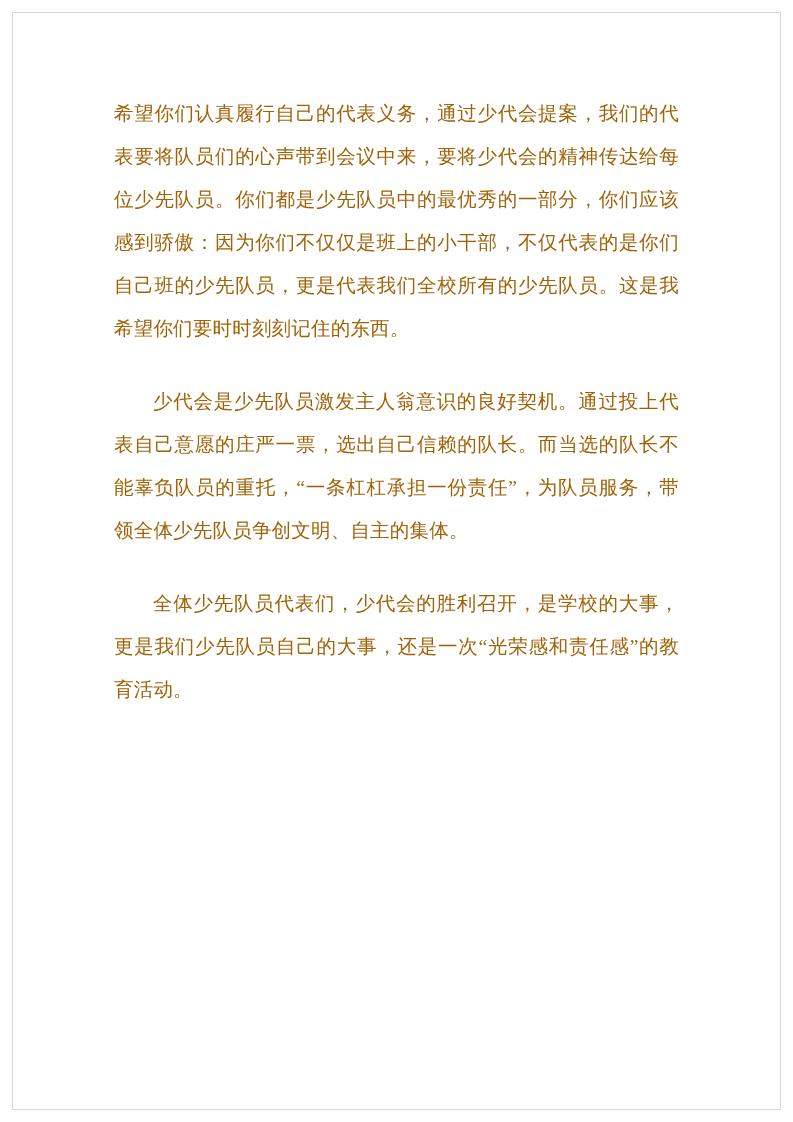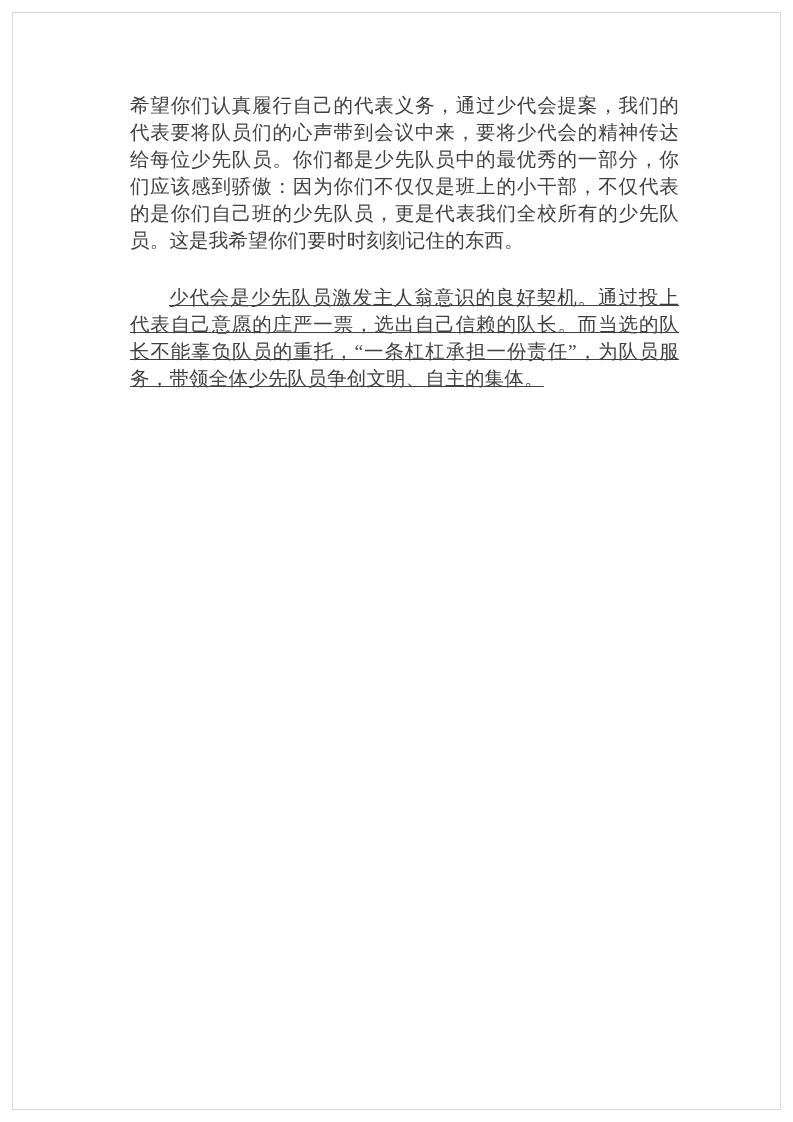--- a/index.html
+++ b/index.html
@@ -34,39 +34,39 @@
     box-sizing: border-box;
     pointer-events: none;
   }
   .content {
     position: absolute;
     left: 114px;
     top: 92px;
     width: 565px;
   }
   p.para {
-    margin: 0 0 30px 16px;
+    margin: 0 0 30px 0;
     font-size: 19.5px;
-    line-height: 27px;
+    line-height: 43px;
     letter-spacing: 0.2px;
     text-align: justify;
     text-justify: inter-ideograph;
     word-break: break-all;
-    color: #404040;
+    color: #a16207;
   }
   p.indent {
     text-indent: 39px;
-    text-decoration: underline;
   }
   p.last {
     margin-bottom: 0;
   }
 </style>
 </head>
 <body>
 
 <div class="page">
   <div class="page-border"></div>
   <div class="content">
     <p class="para">希望你们认真履行自己的代表义务，通过少代会提案，我们的代表要将队员们的心声带到会议中来，要将少代会的精神传达给每位少先队员。你们都是少先队员中的最优秀的一部分，你们应该感到骄傲：因为你们不仅仅是班上的小干部，不仅代表的是你们自己班的少先队员，更是代表我们全校所有的少先队员。这是我希望你们要时时刻刻记住的东西。</p>
     <p class="para indent">少代会是少先队员激发主人翁意识的良好契机。通过投上代表自己意愿的庄严一票，选出自己信赖的队长。而当选的队长不能辜负队员的重托，“一条杠杠承担一份责任”，为队员服务，带领全体少先队员争创文明、自主的集体。</p>
+    <p class="para indent">全体少先队员代表们，少代会的胜利召开，是学校的大事，更是我们少先队员自己的大事，还是一次“光荣感和责任感”的教育活动。</p>
   </div>
 </div>
 
 </body></html>

